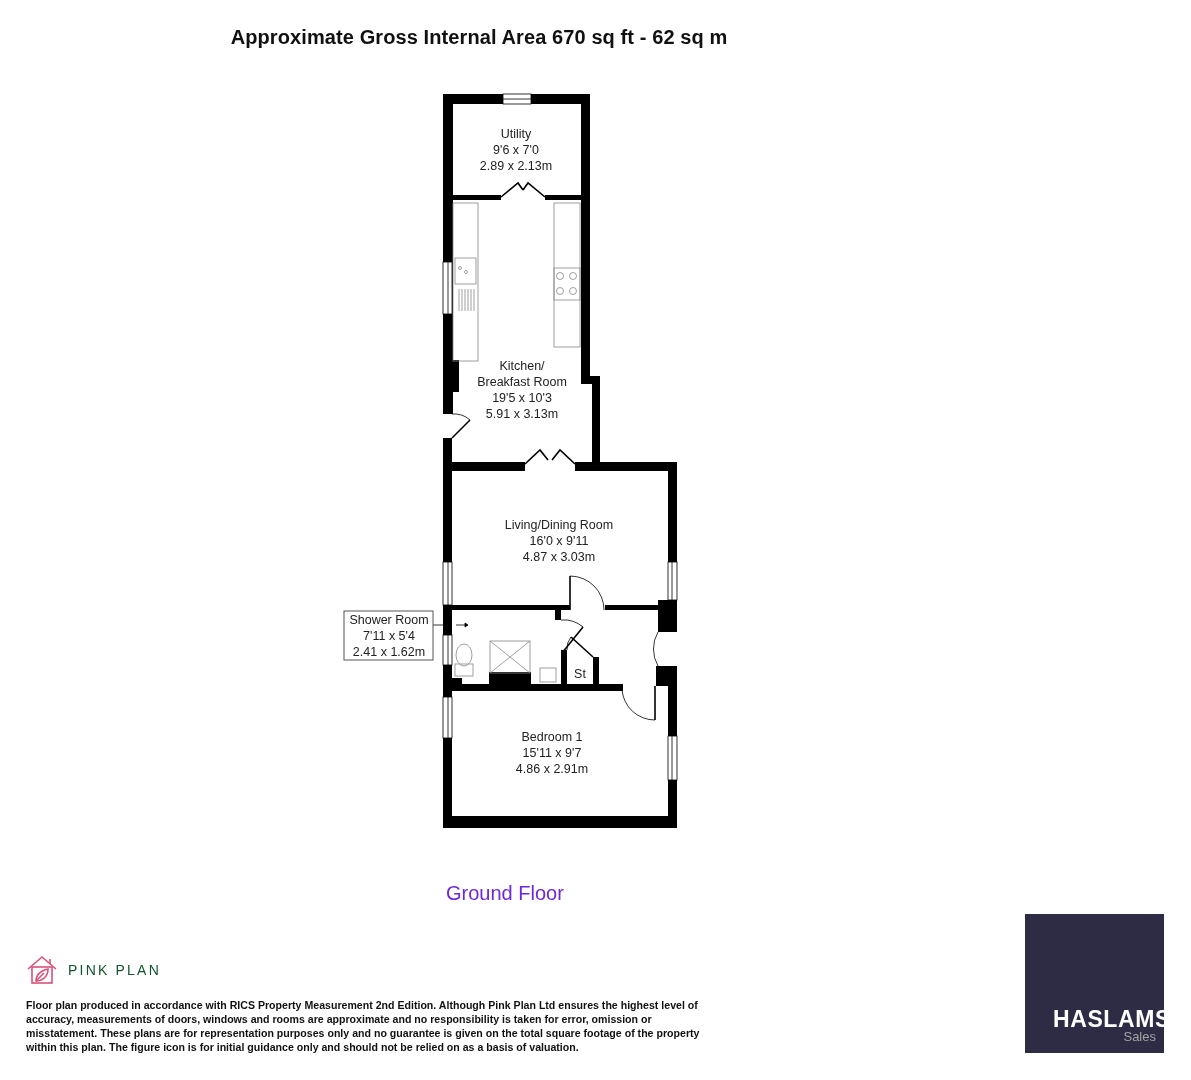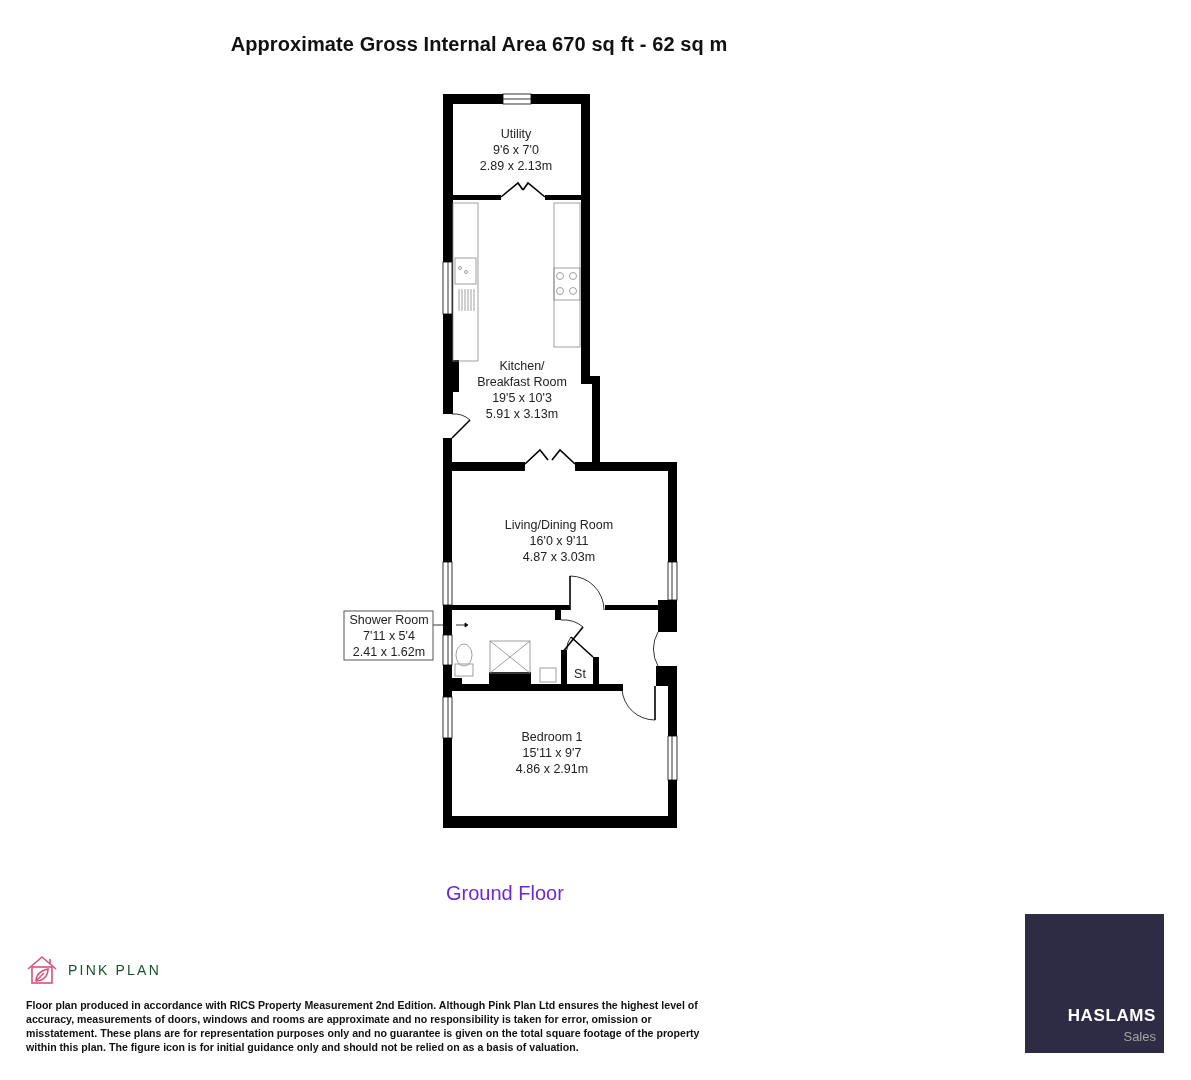--- a/index.html
+++ b/index.html
@@ -1,25 +1,25 @@
 <!DOCTYPE html>
 <html><head>
 <meta charset="utf-8">
 <style>
   html, body { margin:0; padding:0; background:#ffffff; }
   body { width:1191px; height:1080px; position:relative; overflow:hidden; font-family:"Liberation Sans", sans-serif; color:#111; }
-  .title { position:absolute; top:33px; left:0; width:958px; text-align:center; font-weight:bold; font-size:20px; letter-spacing:0.1px; }
+  .title { position:absolute; top:26px; left:0; width:958px; text-align:center; font-weight:bold; font-size:20px; letter-spacing:0.1px; }
   svg.plan { position:absolute; left:0; top:0; }
   .room-label { font-family:"Liberation Sans", sans-serif; font-size:12.5px; fill:#222; text-anchor:middle; }
   .floor-label { position:absolute; left:446px; top:882px; font-size:20px; color:#6d28d9; }
   .brand { position:absolute; left:26px; top:955px; display:flex; align-items:center; gap:10px; }
   .brand-text { color:#14532d; font-size:14px; letter-spacing:2.2px; font-weight:normal; }
   .disclaimer { position:absolute; left:26px; top:998px; width:690px; font-size:10.6px; line-height:14px; color:#111;font-weight:bold; }
   .logo-box { position:absolute; left:1025px; top:914px; width:139px; height:139px; background:#2e2b45; }
-  .logo-name { position:absolute; left:0; right:8px; top:92px; text-align:right; color:#fff; font-weight:bold; font-size:17px; letter-spacing:0.6px;padding-left:28px; }
+  .logo-name { position:absolute; left:0; right:8px; top:92px; text-align:right; color:#fff; font-weight:bold; font-size:23px; letter-spacing:0.6px;padding-left:28px; }
   .logo-sub { position:absolute; right:8px; top:115px; color:#a3a3a3; font-size:13px; }
 </style>
 </head>
 <body>
 
 <div class="title">Approximate Gross Internal Area 670 sq ft - 62 sq m</div>
 
 <svg class="plan" width="1191" height="1080" viewBox="0 0 1191 1080">
 
   <g fill="#000">

